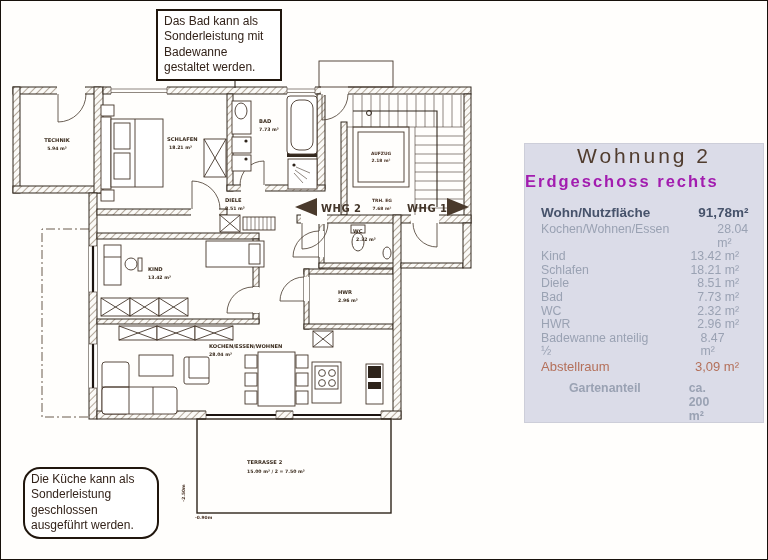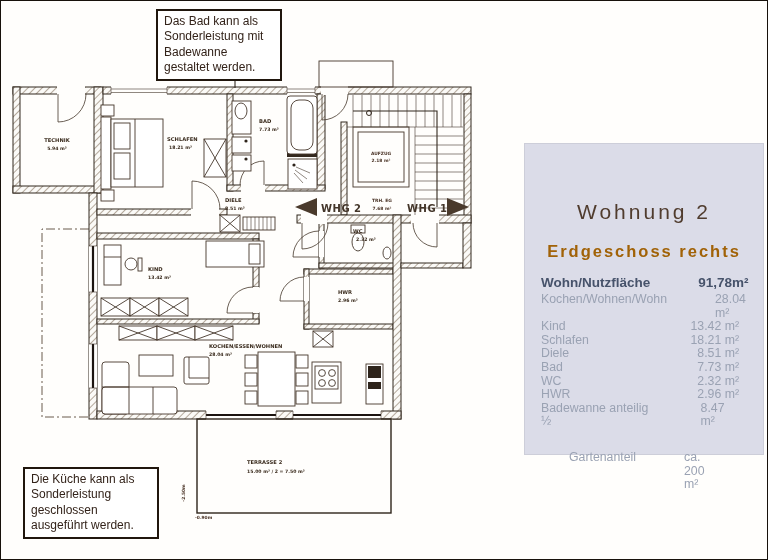--- a/index.html
+++ b/index.html
@@ -17,45 +17,44 @@
   .f{fill:#fff;stroke:#45372b;stroke-width:.9;}
   .fo{fill:none;stroke:#45372b;stroke-width:.9;}
   .door{fill:none;stroke:#45372b;stroke-width:.8;}
   .glass{stroke:#1c1410;stroke-width:2.2;}
   .thin{stroke:#45372b;stroke-width:.6;}
   .note{
     position:absolute;background:#fff;border:2px solid #20160d;
     padding:3px 6px 4px 6px;font-size:12px;line-height:1.28;color:#33231a;
   }
   .note-bad{left:155px;top:8px;width:110px;}
-  .note-kitchen{left:22px;top:466px;width:120px;}
+  .note-kitchen{left:22px;top:466px;width:120px;border-radius:17px;}
   .panel{
-    position:absolute;left:523px;top:142px;width:240px;height:312px;
+    position:absolute;left:523px;top:142px;width:240px;height:280px;
     background:#dbdce8;border:1px solid #cdced9;box-sizing:border-box;
-    padding-top:56px;
   }
   .panel-title{
     text-align:center;font-size:21px;letter-spacing:3px;color:#503c2e;
     font-weight:500;
   }
   .panel-subtitle{
-    text-align:center;font-size:16.5px;letter-spacing:2px;color:#a16207;
-    font-weight:bold;margin-top:18px;
+    text-align:left;font-size:16.5px;letter-spacing:2px;color:#a21caf;
+    font-weight:bold;margin-top:4px;
   }
   .arearows{margin-top:13px;}
   .row{
     display:flex;justify-content:space-between;align-items:baseline;
     padding:0 24px 0 16px;color:#9aa2b3;font-size:12.3px;line-height:13.6px;gap:48px;
   }
   .row.total{
     font-weight:bold;color:#47536b;font-size:13.5px;line-height:17px;
     margin-bottom:2px;
   }
   .row.highlight{color:#b4705a;font-size:13px;line-height:15.5px;}
-  .row.garden{margin-top:22px;padding-right:54px;padding-left:44px;}
+  .row.garden{margin-top:8px;padding-right:54px;padding-left:44px;font-weight:bold;}
 </style>
 </head>
 <body>
 
 <div class="page">
 
   <svg width="520" height="560" viewBox="0 0 520 560" style="position:absolute;left:0;top:0;">
     <defs>
       <pattern id="hatch" patternUnits="userSpaceOnUse" width="5" height="5" patternTransform="rotate(45)">
         <rect width="5" height="5" fill="#fbfaf7"></rect>
@@ -382,21 +381,21 @@
 
   <div class="panel">
     <div class="panel-title">Wohnung 2</div>
     <div class="panel-subtitle">Erdgeschoss rechts</div>
     <div class="arearows">
       <div class="row total">
         <span>Wohn/Nutzfläche</span>
         <span>91,78m²</span>
       </div>
       <div class="row">
-        <span>Kochen/Wohnen/Wohn</span>
+        <span>Kochen/Wohnen/Essen</span>
         <span>28.04 m²</span>
       </div>
       <div class="row">
         <span>Kind</span>
         <span>13.42 m²</span>
       </div>
       <div class="row">
         <span>Schlafen</span>
         <span>18.21 m²</span>
       </div>
@@ -412,20 +411,24 @@
         <span>WC</span>
         <span>2.32 m²</span>
       </div>
       <div class="row">
         <span>HWR</span>
         <span>2.96 m²</span>
       </div>
       <div class="row">
         <span>Badewanne anteilig ½</span>
         <span>8.47 m²</span>
+      </div>
+      <div class="row highlight">
+        <span>Abstellraum</span>
+        <span>3,09 m²</span>
       </div>
       <div class="row garden">
         <span>Gartenanteil</span>
         <span>ca. 200 m²</span>
       </div>
     </div>
   </div>
 
 </div>
 

